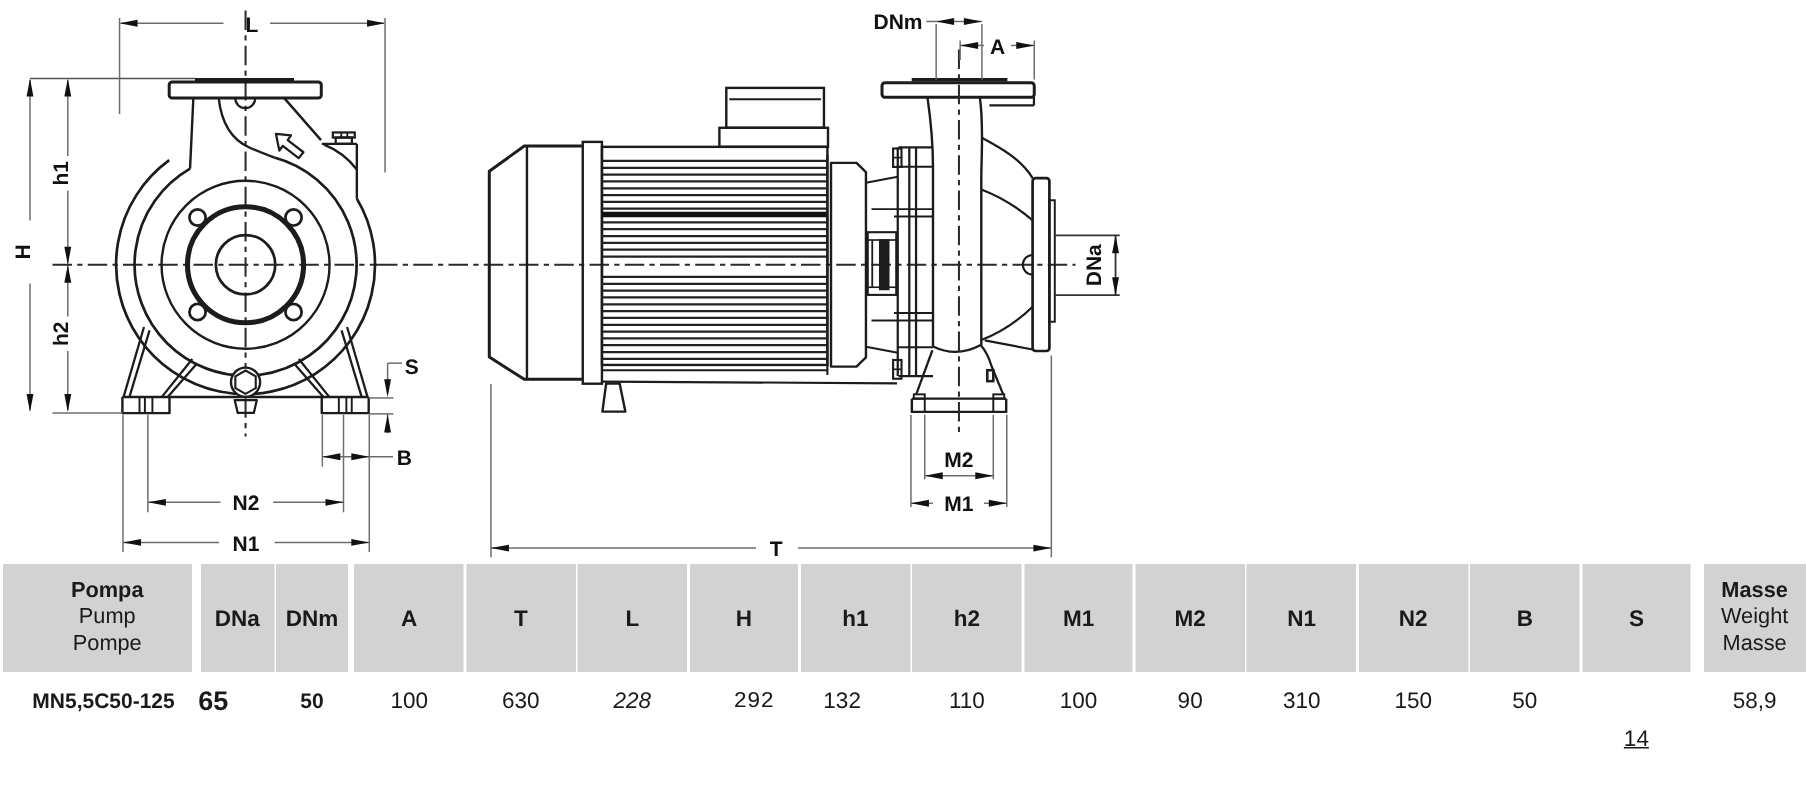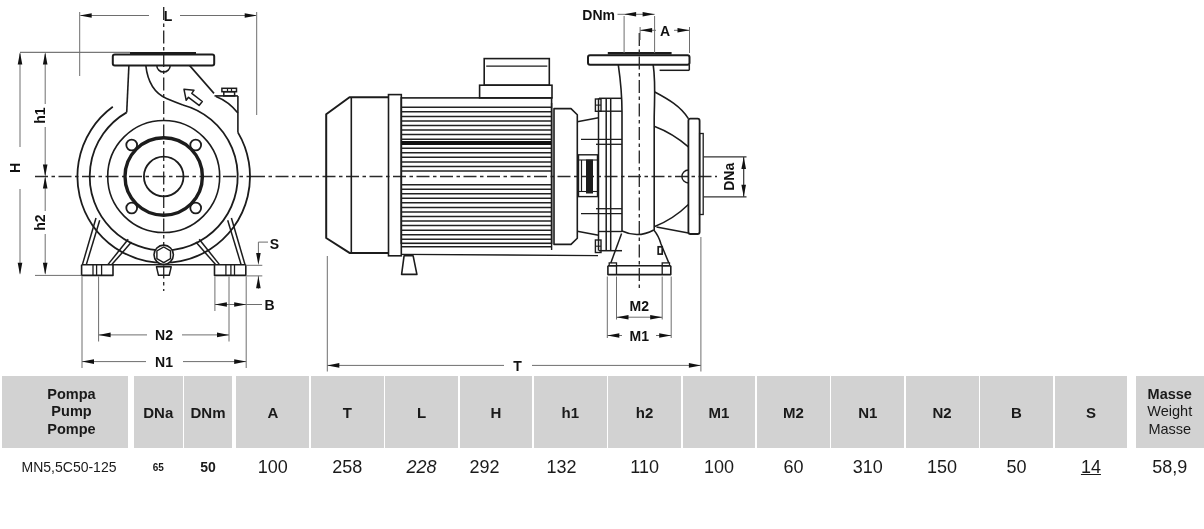--- a/index.html
+++ b/index.html
@@ -1,20 +1,20 @@
 <!DOCTYPE html>
 <html><head>
 <meta charset="utf-8">
 <style>
   html,body{margin:0;padding:0;background:#fff;width:1204px;height:529px;overflow:hidden;}
   body{position:relative;font-family:"Liberation Sans",sans-serif;}
   .cell{position:absolute;background:#d2d2d2;}
   .ct{position:absolute;display:flex;align-items:center;justify-content:center;text-align:center;color:#1a1a1a;}
   .hd{font-weight:bold;font-size:15px;}
-  .dt{font-size:18px;}
+  .dt{font-size:15px;}
   svg{position:absolute;left:0;top:0;}
 </style>
 </head>
 <body>
 <svg width="1204" height="382" viewBox="0 0 1204 382">
 <line x1="35" y1="176.5" x2="252" y2="176.5" stroke="#2a2a2a" stroke-width="1.35" stroke-linecap="butt" stroke-dasharray="13 3.5 3.5 3.5"></line>
 <line x1="163.7" y1="7" x2="163.7" y2="291" stroke="#2a2a2a" stroke-width="1.35" stroke-linecap="butt" stroke-dasharray="13 3.5 3.5 3.5"></line>
 <path d="M 112.8 106.8 A 86.3 86.3 0 1 0 237.9 132.4" stroke="#1c1c1c" stroke-width="1.8" fill="none" stroke-linejoin="round"></path>
 <path d="M 126.7 112.4 A 74 74 0 1 0 182.9 105.0" stroke="#1c1c1c" stroke-width="1.8" fill="none" stroke-linejoin="round"></path>
 <circle cx="163.7" cy="176.5" r="56.0" stroke="#1c1c1c" stroke-width="1.6" fill="none"></circle>
@@ -248,48 +248,48 @@
 <div class="cell" style="left:459.5px;top:376px;width:72.87px;height:72px;"></div>
 <div class="cell" style="left:533.9px;top:376px;width:72.87px;height:72px;"></div>
 <div class="cell" style="left:608.2px;top:376px;width:72.87px;height:72px;"></div>
 <div class="cell" style="left:682.6px;top:376px;width:72.87px;height:72px;"></div>
 <div class="cell" style="left:757.0px;top:376px;width:72.87px;height:72px;"></div>
 <div class="cell" style="left:831.4px;top:376px;width:72.87px;height:72px;"></div>
 <div class="cell" style="left:905.7px;top:376px;width:72.87px;height:72px;"></div>
 <div class="cell" style="left:980.1px;top:376px;width:72.87px;height:72px;"></div>
 <div class="cell" style="left:1054.5px;top:376px;width:72.87px;height:72px;"></div>
 <div class="cell" style="left:1135.5px;top:376px;width:68.5px;height:72px;"></div>
-<div class="ct" style="left:2px;top:376px;width:139px;height:72px;font-weight:bold;">
+<div class="ct" style="left:2px;top:376px;width:139px;height:72px;">
     <div style="line-height:17.5px;font-size:14.5px;"><b>Pompa</b><br>Pump<br>Pompe</div>
   </div>
 <div class="ct hd" style="left:134px;top:376px;width:48.5px;height:72px;">DNa</div>
 <div class="ct hd" style="left:184px;top:376px;width:48px;height:72px;">DNm</div>
 <div class="ct hd" style="left:236.4px;top:376px;width:72.87px;height:72px;">A</div>
 <div class="ct hd" style="left:310.8px;top:376px;width:72.87px;height:72px;">T</div>
 <div class="ct hd" style="left:385.1px;top:376px;width:72.87px;height:72px;">L</div>
 <div class="ct hd" style="left:459.5px;top:376px;width:72.87px;height:72px;">H</div>
 <div class="ct hd" style="left:533.9px;top:376px;width:72.87px;height:72px;">h1</div>
 <div class="ct hd" style="left:608.2px;top:376px;width:72.87px;height:72px;">h2</div>
 <div class="ct hd" style="left:682.6px;top:376px;width:72.87px;height:72px;">M1</div>
 <div class="ct hd" style="left:757.0px;top:376px;width:72.87px;height:72px;">M2</div>
 <div class="ct hd" style="left:831.4px;top:376px;width:72.87px;height:72px;">N1</div>
 <div class="ct hd" style="left:905.7px;top:376px;width:72.87px;height:72px;">N2</div>
 <div class="ct hd" style="left:980.1px;top:376px;width:72.87px;height:72px;">B</div>
 <div class="ct hd" style="left:1054.5px;top:376px;width:72.87px;height:72px;">S</div>
 <div class="ct" style="left:1135.5px;top:376px;width:68.5px;height:72px;">
     <div style="line-height:17.5px;font-size:14.5px;"><b>Masse</b><br>Weight<br>Masse</div>
   </div>
-<div class="ct" style="left:6px;top:453px;width:126px;height:28px;font-weight:normal;font-size:14px;">MN5,5C50-125</div>
-<div class="ct" style="left:134px;top:453px;width:48.5px;height:28px;font-weight:bold;font-size:10px;">65</div>
+<div class="ct" style="left:6px;top:453px;width:126px;height:28px;font-weight:bold;font-size:14px;">MN5,5C50-125</div>
+<div class="ct" style="left:118px;top:453px;width:48.5px;height:28px;font-weight:bold;font-size:18px;">65</div>
 <div class="ct" style="left:184px;top:453px;width:48px;height:28px;font-weight:bold;font-size:14px;">50</div>
 <div class="ct dt" style="left:236.4px;top:453px;width:72.87px;height:28px;">100</div>
-<div class="ct dt" style="left:310.8px;top:453px;width:72.87px;height:28px;">258</div>
+<div class="ct dt" style="left:310.8px;top:453px;width:72.87px;height:28px;">630</div>
 <div class="ct dt" style="left:385.1px;top:453px;width:72.87px;height:28px;font-style:italic;">228</div>
-<div class="ct dt" style="left:448px;top:453px;width:72.87px;height:28px;">292</div>
+<div class="ct dt" style="left:466px;top:453px;width:72.87px;height:28px;font-family:Liberation Mono, monospace;">292</div>
 <div class="ct dt" style="left:525px;top:453px;width:72.87px;height:28px;">132</div>
 <div class="ct dt" style="left:608.2px;top:453px;width:72.87px;height:28px;">110</div>
 <div class="ct dt" style="left:682.6px;top:453px;width:72.87px;height:28px;">100</div>
-<div class="ct dt" style="left:757.0px;top:453px;width:72.87px;height:28px;">60</div>
+<div class="ct dt" style="left:757.0px;top:453px;width:72.87px;height:28px;">90</div>
 <div class="ct dt" style="left:831.4px;top:453px;width:72.87px;height:28px;">310</div>
 <div class="ct dt" style="left:905.7px;top:453px;width:72.87px;height:28px;">150</div>
 <div class="ct dt" style="left:980.1px;top:453px;width:72.87px;height:28px;">50</div>
-<div class="ct dt" style="left:1054.5px;top:453px;width:72.87px;height:28px;text-decoration:underline;">14</div>
+<div class="ct dt" style="left:1054.5px;top:478px;width:72.87px;height:28px;text-decoration:underline;">14</div>
 <div class="ct dt" style="left:1135.5px;top:453px;width:68.5px;height:28px;">58,9</div>
 
 </body></html>

